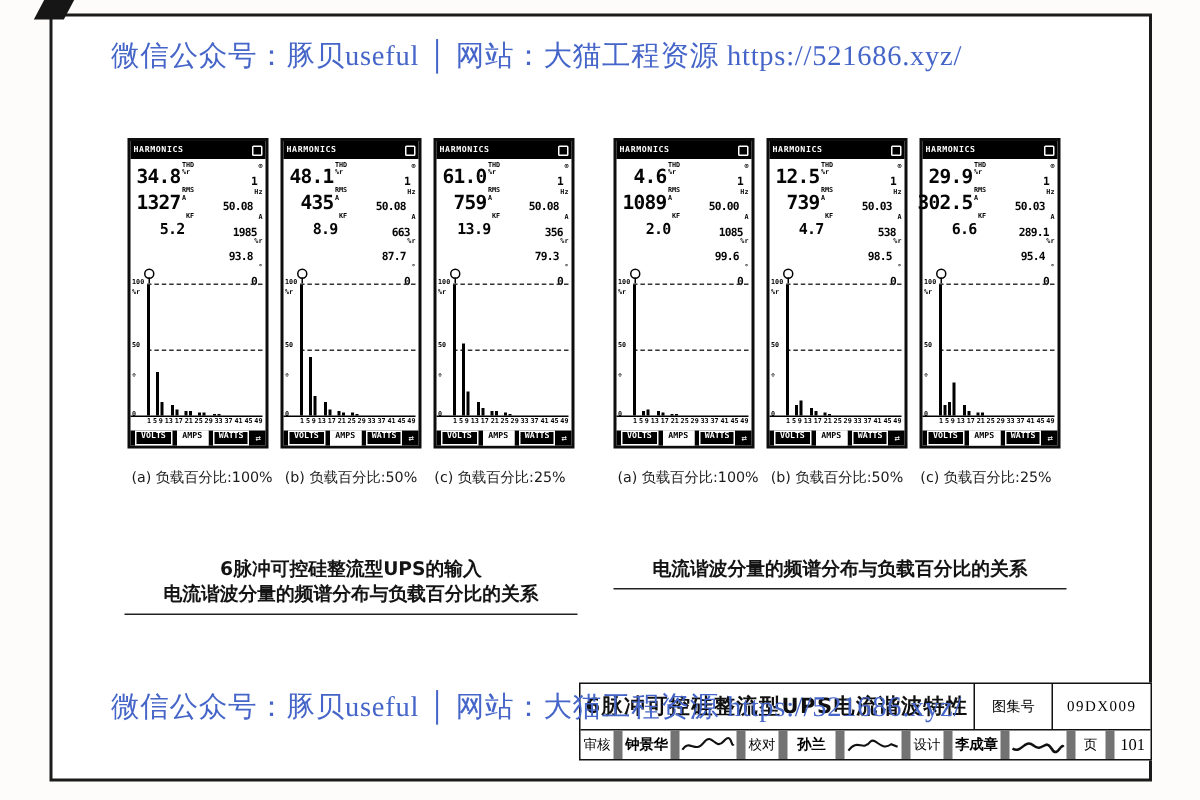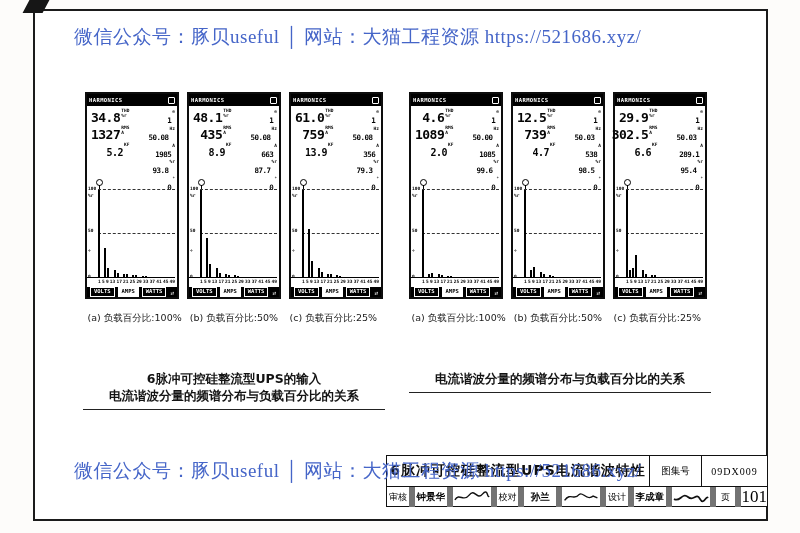--- a/index.html
+++ b/index.html
@@ -62,21 +62,21 @@
   .tb-title{flex:1;display:flex;align-items:center;justify-content:center;font-weight:bold;
     font-size:14px;letter-spacing:1px;color:#101010;white-space:nowrap;}
   .tb-cell{display:flex;align-items:center;justify-content:center;border-left:1px solid #111;
     box-sizing:border-box;}
   .tb-atlas-label{width:52px;font-size:9.5px;}
   .tb-atlas-no{width:66px;font-size:10px;font-family:"Liberation Serif",serif;letter-spacing:1px;text-align:right;}
   .tb-row2{flex:1;display:flex;font-size:9px;}
   .tb-row2 .tb-cell{border-left:none;border-right:6px solid #737373;}
   .tb-row2 .tb-cell:last-child{border-right:none;}
   .role-label{width:28px;} .role-name{width:38px;font-weight:bold;font-size:9.5px;white-space:nowrap;}
-  .role-sig{width:44px;} .pg-label{width:26px;} .pg-no{flex:1;font-size:17px;font-family:"Liberation Serif",serif;}
+  .role-sig{width:44px;} .pg-label{width:26px;} .pg-no{flex:1;font-size:11px;font-family:"Liberation Serif",serif;}
   .sig{display:block;}
 </style>
 </head>
 <body>
 
 <div class="frame"></div>
 <div class="artifact-tl"></div>
 
 <div class="wm" style="top:24px">微信公众号：豚贝useful │ 网站：大猫工程资源 https://521686.xyz/</div>
 

